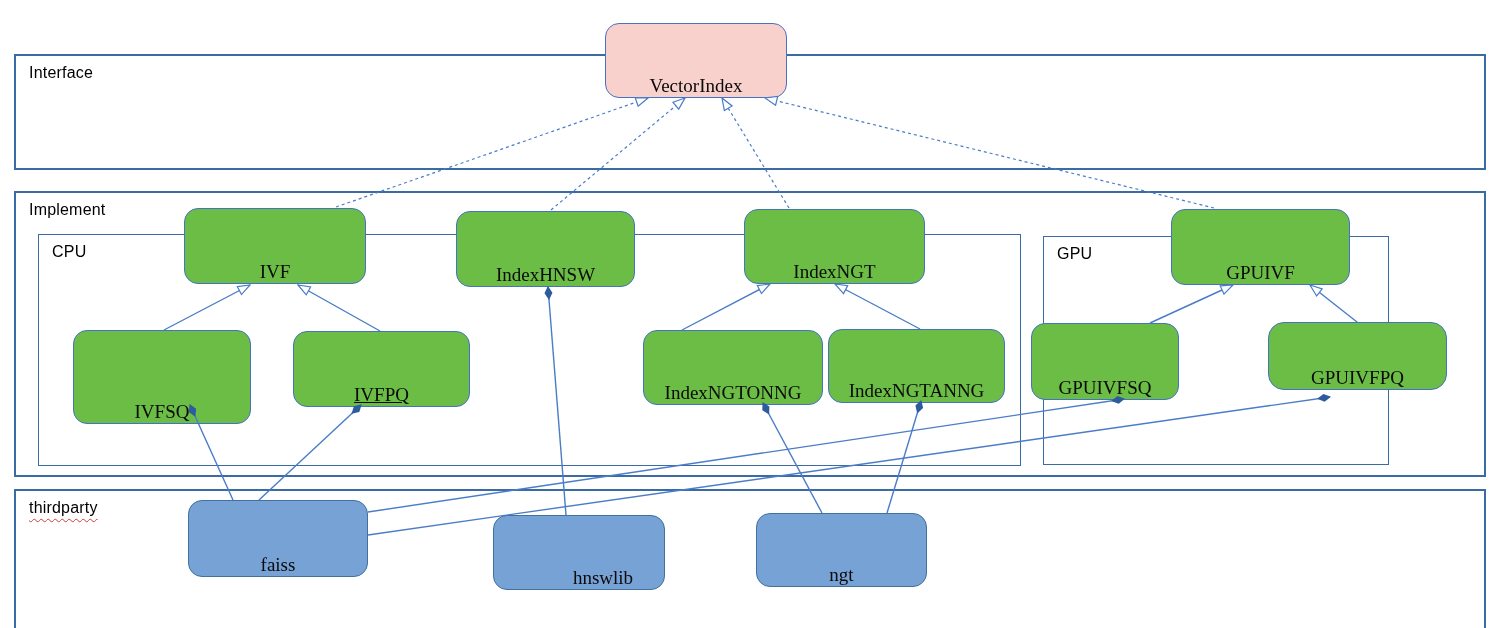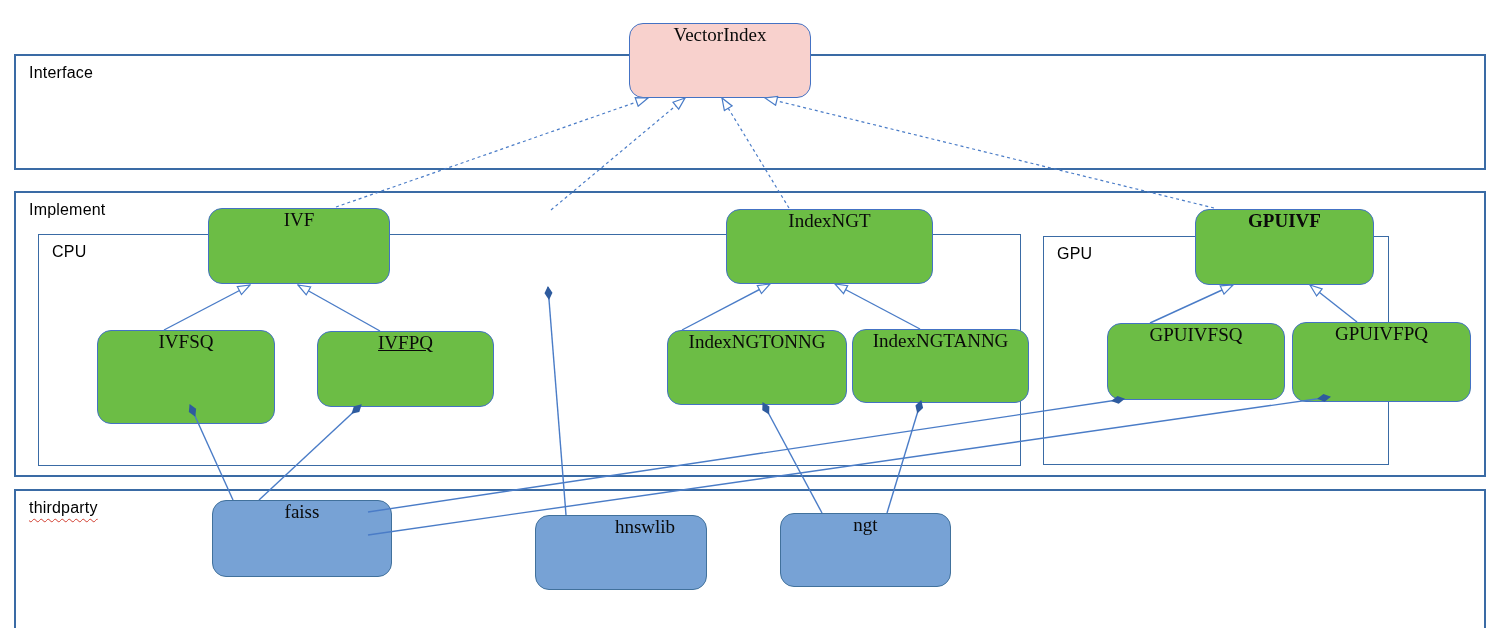--- a/index.html
+++ b/index.html
@@ -16,23 +16,23 @@
     position:absolute;top:8px;left:13px;font-size:16px;color:#000;
     letter-spacing:.2px;z-index:2;
   }
   .squiggle{
     text-decoration:underline;text-decoration-style:wavy;
     text-decoration-color:var(--spellcheck-red);text-decoration-thickness:1px;
     text-underline-offset:5px;
   }
   .node{
     position:absolute;box-sizing:border-box;z-index:2;
-    display:flex;align-items:flex-start;justify-content:center;
+    display:flex;align-items:flex-end;justify-content:center;
     border:1.6px solid var(--node-border);border-radius:14px;
-    font-family:"Liberation Serif",serif;font-size:19px;color:#0a0a0a;margin-left:24px;
+    font-family:"Liberation Serif",serif;font-size:19px;color:#0a0a0a;
   }
   .node.pink{background:var(--pink-fill);}
   .node.green{background:var(--green-fill);}
   .node.blue{background:var(--blue-fill);border-color:var(--blue-node-border);}
   #edges{position:absolute;left:0;top:0;z-index:3;pointer-events:none;}
   #edges line{stroke:var(--connector);stroke-width:1.4;}
   #edges line.dashed{stroke-dasharray:3 3;stroke-width:1.2;}
 </style>
 </head>
 <body>
@@ -59,50 +59,53 @@
     <span class="container-label squiggle">thirdparty</span>
   </div>
 
   <div class="node pink" style="left:605px;top:23px;width:182px;height:75px;">
     <span>VectorIndex</span>
   </div>
 
   <div class="node green" style="left:184px;top:208px;width:182px;height:76px;">
     <span>IVF</span>
   </div>
-  <div class="node green" style="left:702px;top:209px;width:207px;height:75px;">
+  <div class="node green" style="left:456px;top:211px;width:179px;height:76px;">
+    <span>IndexHNSW</span>
+  </div>
+  <div class="node green" style="left:744px;top:209px;width:181px;height:75px;">
     <span>IndexNGT</span>
   </div>
   <div class="node green" style="left:73px;top:330px;width:178px;height:94px;">
     <span>IVFSQ</span>
   </div>
   <div class="node green" style="left:293px;top:331px;width:177px;height:76px;text-decoration:underline;">
     <span>IVFPQ</span>
   </div>
   <div class="node green" style="left:643px;top:330px;width:180px;height:75px;">
     <span>IndexNGTONNG</span>
   </div>
   <div class="node green" style="left:828px;top:329px;width:177px;height:74px;">
     <span>IndexNGTANNG</span>
   </div>
 
-  <div class="node green" style="left:1171px;top:209px;width:179px;height:76px;font-weight:bold;">
+  <div class="node green" style="left:1171px;top:209px;width:179px;height:76px;">
     <span>GPUIVF</span>
   </div>
-  <div class="node green" style="left:1083px;top:323px;width:178px;height:77px;">
+  <div class="node green" style="left:1031px;top:323px;width:148px;height:77px;">
     <span>GPUIVFSQ</span>
   </div>
-  <div class="node green" style="left:1268px;top:322px;width:179px;height:80px;">
+  <div class="node green" style="left:1268px;top:322px;width:179px;height:68px;border-radius:16px;">
     <span>GPUIVFPQ</span>
   </div>
 
   <div class="node blue" style="left:188px;top:500px;width:180px;height:77px;">
     <span>faiss</span>
   </div>
-  <div class="node blue" style="left:511px;top:515px;width:172px;height:75px;padding-left:48px;">
+  <div class="node blue" style="left:493px;top:515px;width:172px;height:75px;padding-left:48px;">
     <span>hnswlib</span>
   </div>
   <div class="node blue" style="left:756px;top:513px;width:171px;height:74px;">
     <span>ngt</span>
   </div>
 
   <svg id="edges" width="1503" height="628" viewBox="0 0 1503 628">
     <defs>
       <marker id="tri" viewBox="0 0 14 11" refX="13" refY="5.5" markerWidth="14" markerHeight="11" orient="auto" markerUnits="userSpaceOnUse">
         <path d="M1,1 L13,5.5 L1,10 Z" fill="#ffffff" stroke="var(--connector)" stroke-width="1.2"></path>

